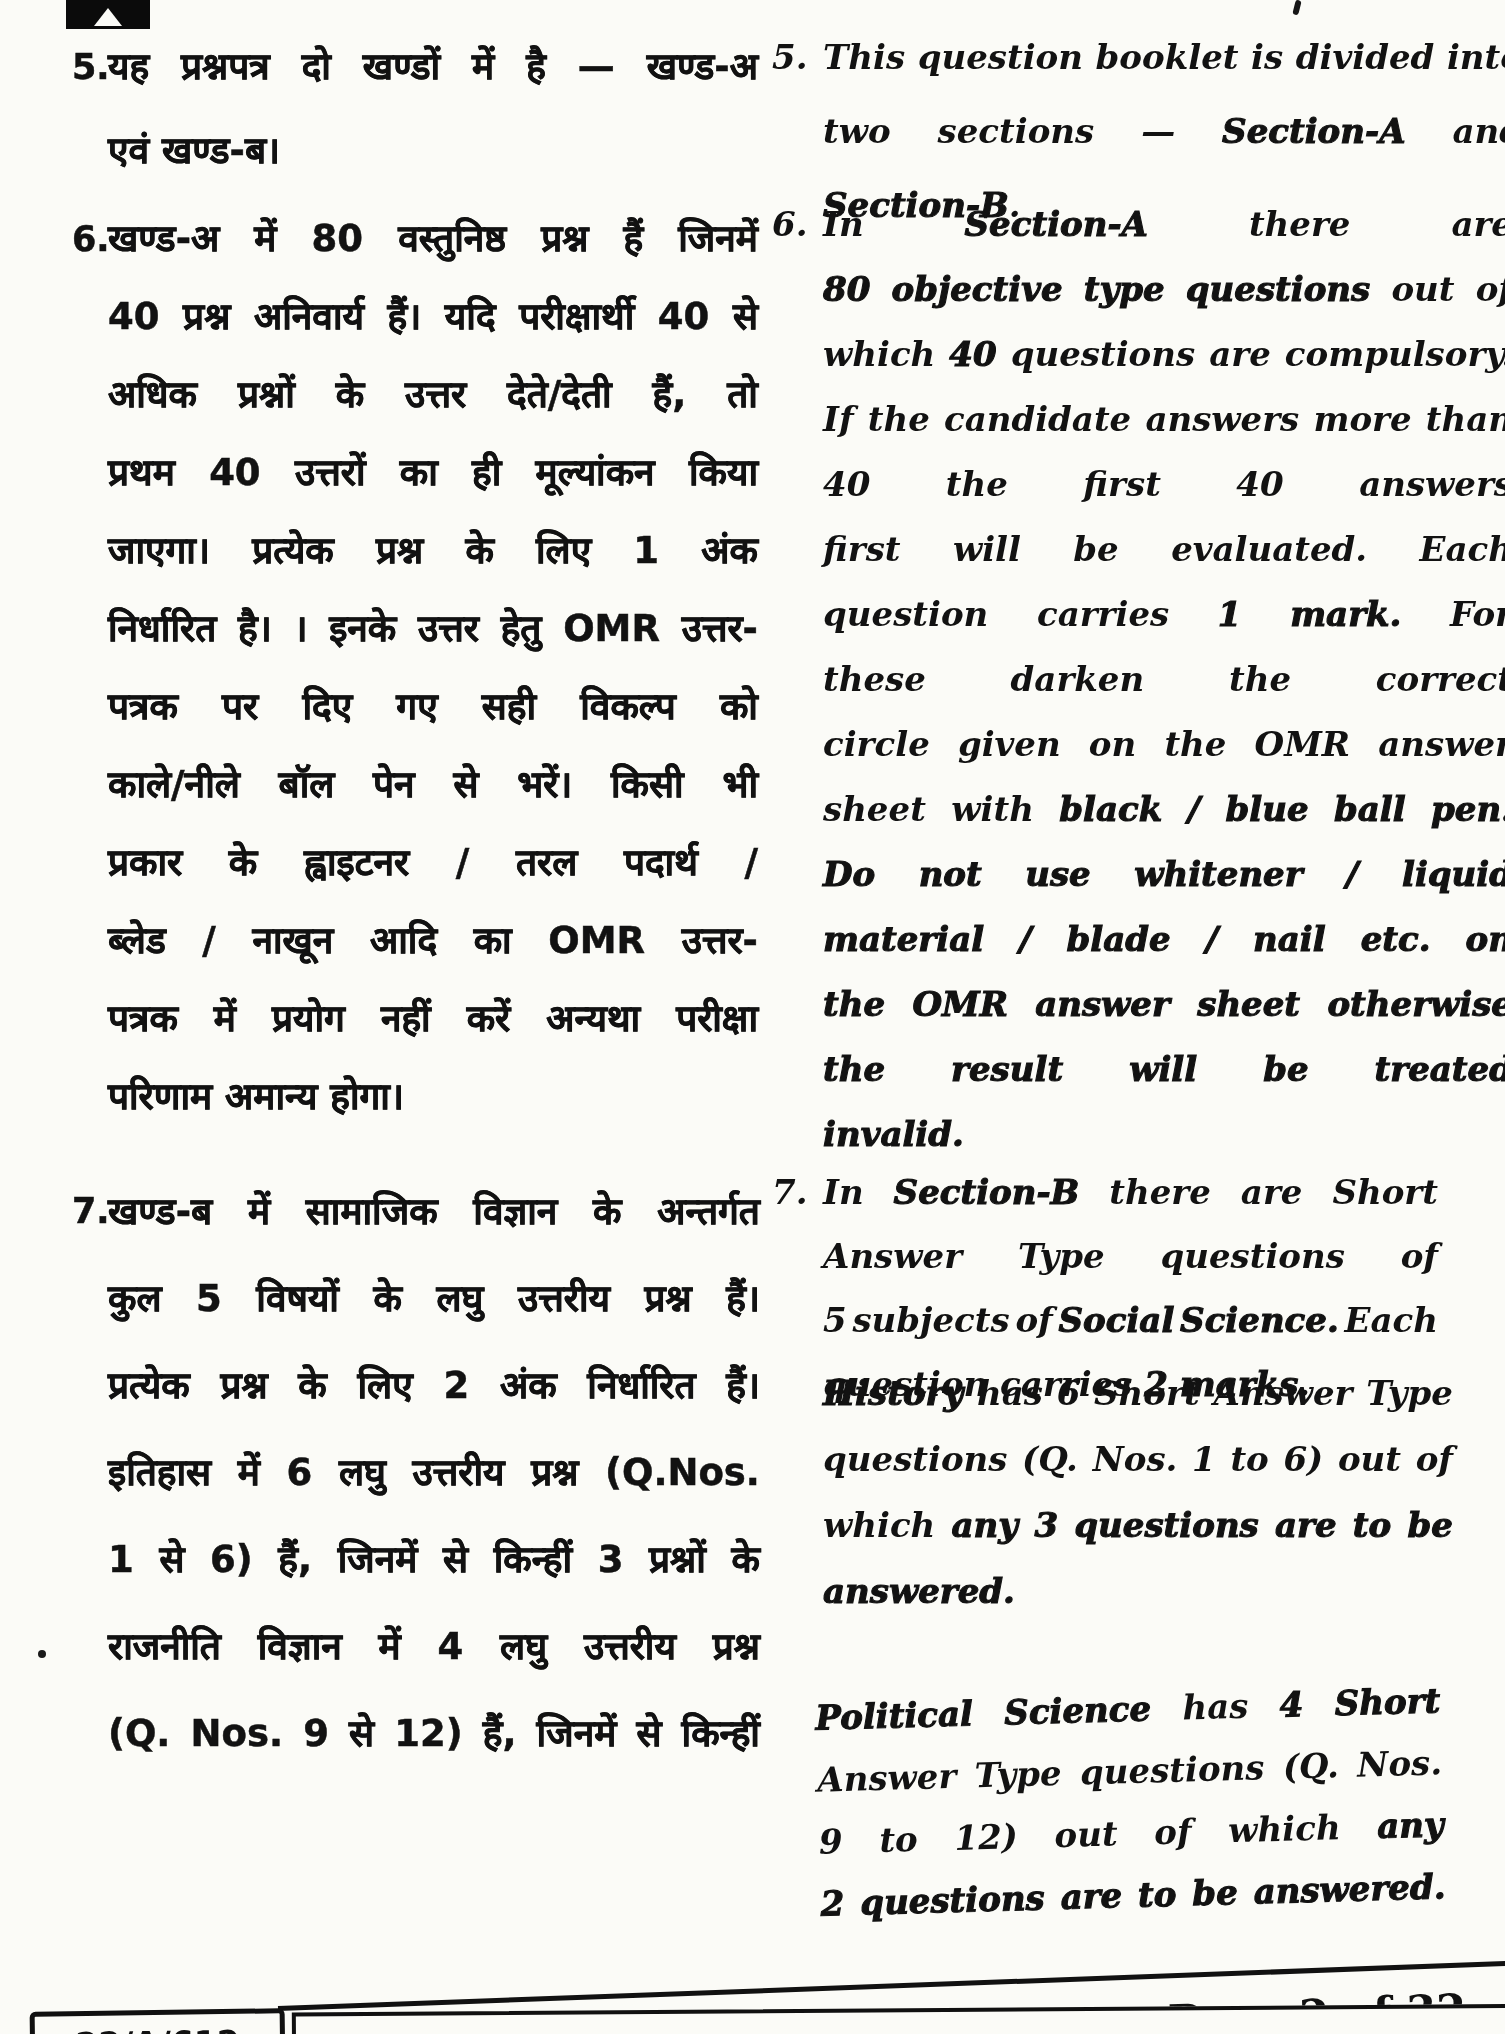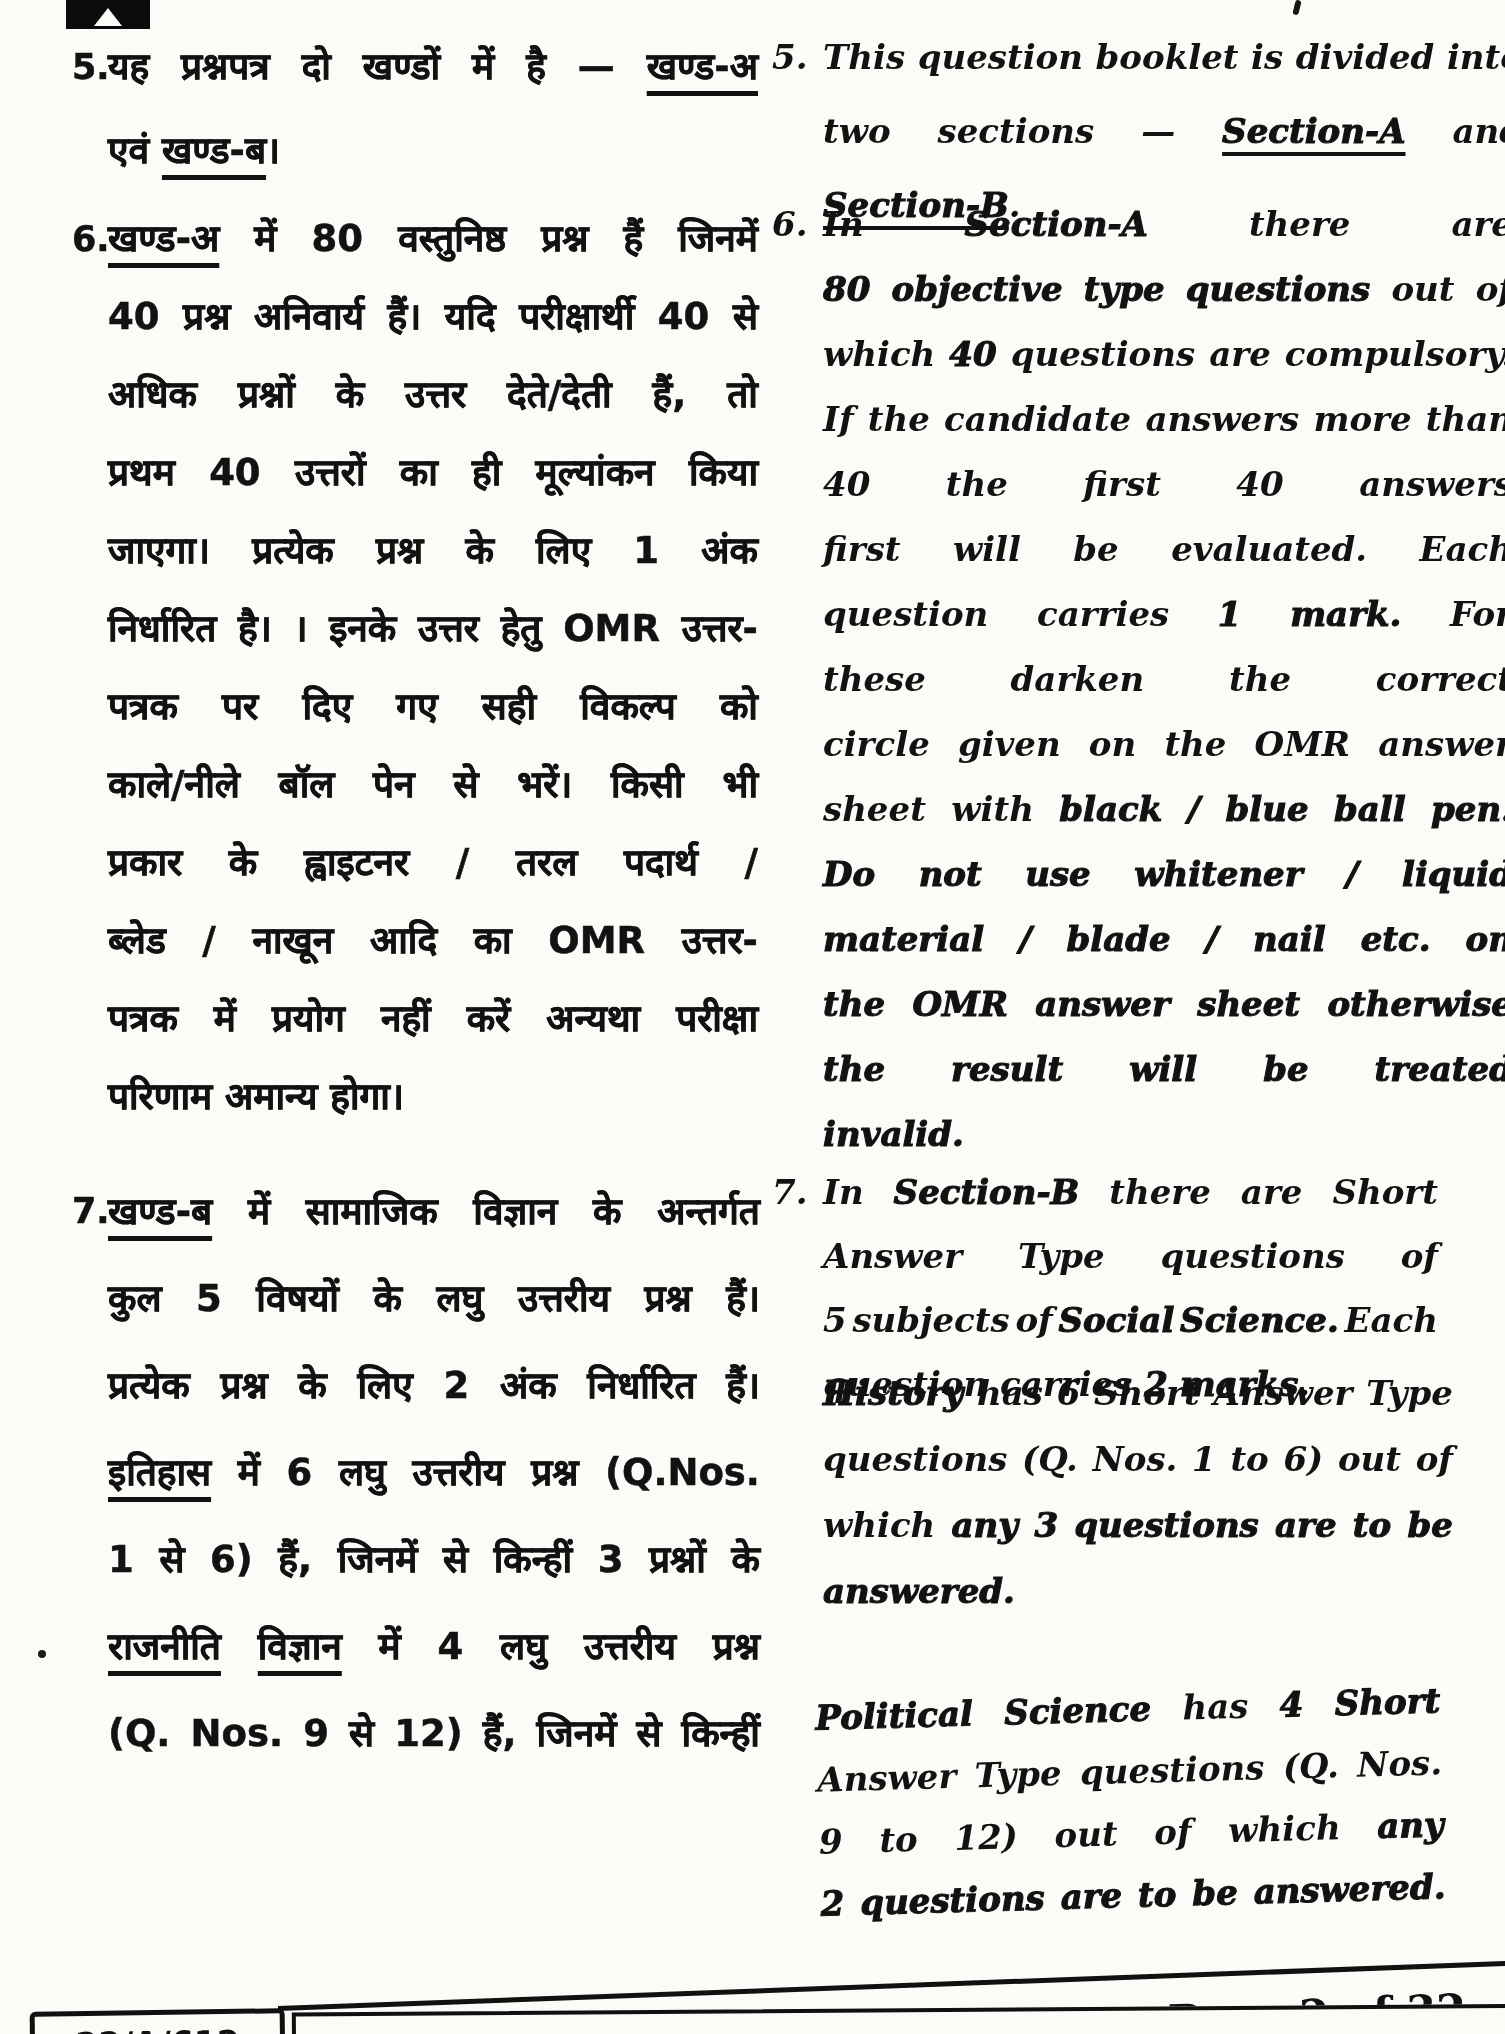--- a/index.html
+++ b/index.html
@@ -34,21 +34,20 @@
   .en .num { left:-51px; }
   .line {
     line-height:var(--lh);
     height:var(--lh);
     white-space:nowrap;
     overflow:visible;
   }
   .line.j { display:flex; justify-content:space-between; align-items:baseline; }
   .b { -webkit-text-stroke:1.1px currentColor; }
   .u {
-    text-decoration:underline;
     text-decoration-thickness:4px;
     text-underline-offset:9px;
   }
   .hi .u { text-decoration-thickness:5px; text-underline-offset:12px; }
 
   
   .corner-tab {
     position:absolute; left:66px; top:0;
     width:84px; height:29px;
     background:#0b0b0b;

